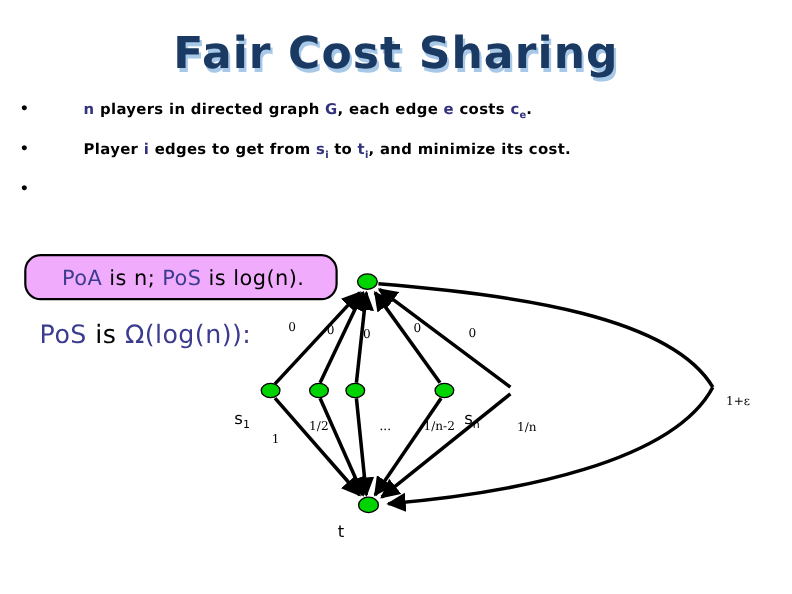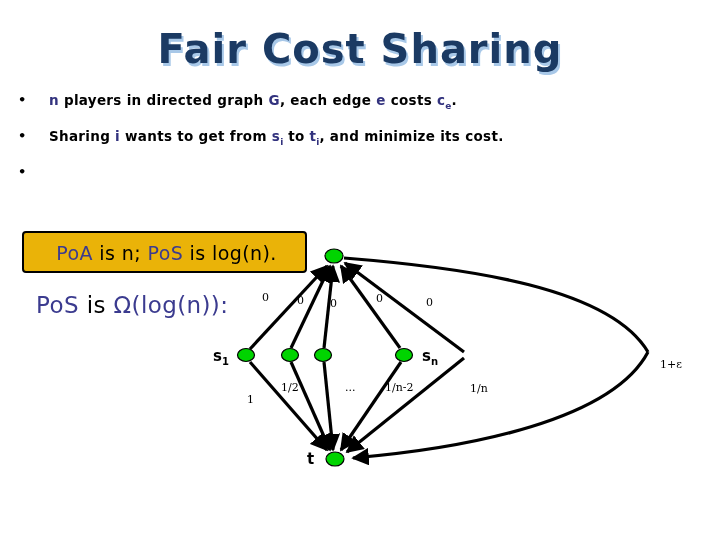--- a/index.html
+++ b/index.html
@@ -55,21 +55,21 @@
   .bullet-dot {
     position: absolute;
     left: 18px;
     top: 0;
     font-size: 13px;
     line-height: 20px;
     color: #000000;
   }
   .bullet-text {
     position: absolute;
-    left: 49px;
+    left: 76px;
     top: 0;
     line-height: 20px;
     letter-spacing: 0.3px;
   }
   .v {           
     color: #32327e;
   }
   .sub {
     font-size: 9px;
     vertical-align: sub;
@@ -81,22 +81,22 @@
   #bullet2 { top: 162px; }
 
   
   #claim-box {
     position: absolute;
     left: 22px;
     top: 231px;
     width: 285px;
     height: 42px;
     border: 2.5px solid #000000;
-    border-radius: 4px;
-    background: #eab308;
+    border-radius: 15px;
+    background: #f0abfc;
     box-sizing: border-box;
   }
   #claim-text {
     position: absolute;
     left: 0; top: 0;
     width: 285px;
     height: 42px;
     line-height: 40px;
     text-align: center;
     font-size: 19px;
@@ -134,23 +134,24 @@
     position: absolute;
     font-family: "DejaVu Serif", serif;
     font-size: 11px;
     color: #000000;
     white-space: nowrap;
   }
   .nlabel {
     position: absolute;
     font-family: "DejaVu Sans", sans-serif;
     font-size: 15px;
-    font-weight: bold;
-    color: #000000;
-    white-space: nowrap;
+    font-weight: normal;
+    color: #000000;
+    white-space: nowrap;
+    margin-top: 24px;
   }
   .nlabel .nsub {
     font-size: 10px;
     vertical-align: sub;
   }
 </style>
 </head>
 <body>
 
 <div id="slide">
@@ -160,21 +161,21 @@
   <div class="bullet-row" id="bullet0">
     <span class="bullet-dot">•</span>
     <span class="bullet-text">
       <span class="v">n</span><span> players in directed graph </span><span class="v">G</span><span>, each edge </span><span class="v">e</span><span> costs </span><span class="v">c</span><span class="v sub">e</span><span>.</span>
     </span>
   </div>
 
   <div class="bullet-row" id="bullet1">
     <span class="bullet-dot">•</span>
     <span class="bullet-text">
-      <span>Sharing </span><span class="v">i</span><span> wants to get from </span><span class="v">s</span><span class="v sub">i</span><span> to </span><span class="v">t</span><span class="v sub">i</span><span>, and minimize its cost.</span>
+      <span>Player </span><span class="v">i</span><span> edges to get from </span><span class="v">s</span><span class="v sub">i</span><span> to </span><span class="v">t</span><span class="v sub">i</span><span>, and minimize its cost.</span>
     </span>
   </div>
 
   <div class="bullet-row" id="bullet2">
     <span class="bullet-dot">•</span>
   </div>
 
   <div id="claim-box">
     <div id="claim-text">
       <span class="pv">PoA</span><span> is n; </span><span class="pv">PoS</span><span> is log(n).</span>

